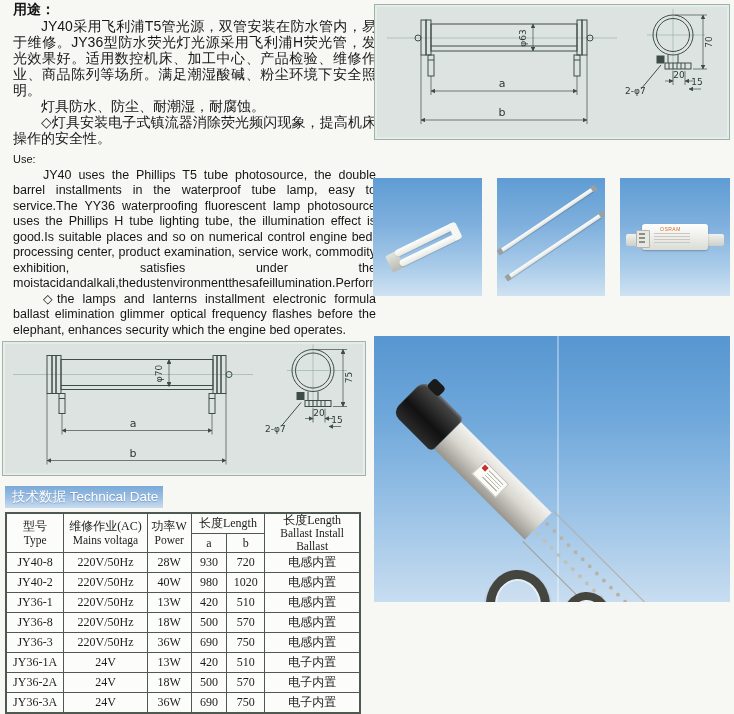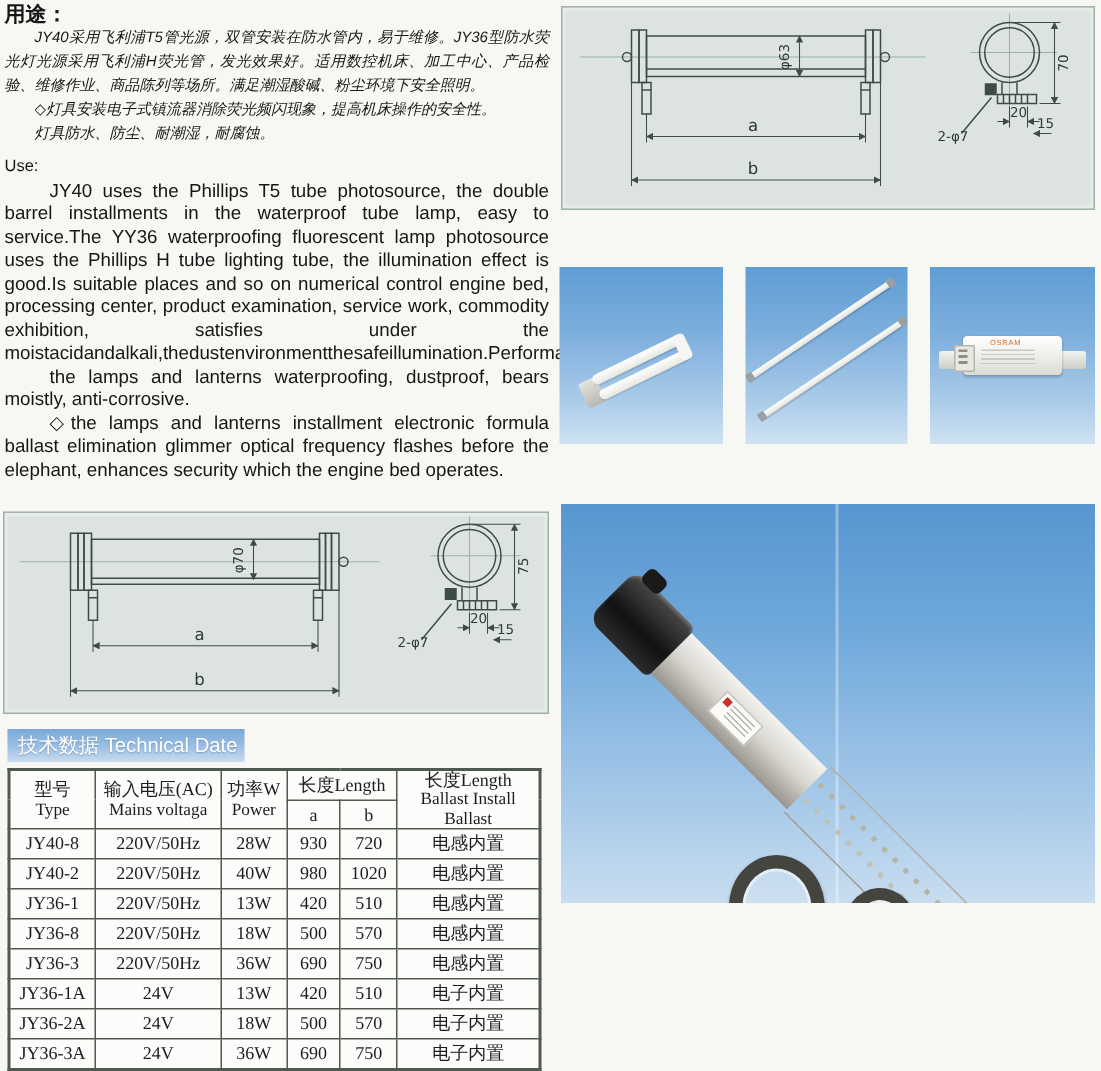--- a/index.html
+++ b/index.html
@@ -2,23 +2,23 @@
 <html><head>
 <meta charset="utf-8">
 <style>
   html,body{margin:0;padding:0;}
   body{
     width:734px;height:714px;position:relative;overflow:hidden;
     background:#f7f7f4;color:#161616;
     font-family:"Liberation Sans","DejaVu Sans",sans-serif;
   }
   
-  .text-block{position:absolute;left:3px;top:1px;width:363px;}
+  .text-block{position:absolute;left:13px;top:1px;width:363px;}
   .cn-h{font-size:14px;font-weight:bold;line-height:17px;margin:0;}
-  .cn-p{font-size:10px;line-height:16px;text-align:justify;text-indent:2em;margin:0;font-style:italic;}
+  .cn-p{font-size:14px;line-height:16px;text-align:justify;text-indent:2em;margin:0;}
   .en-h{font-size:11px;line-height:15.5px;margin:6px 0 0 0;font-weight:normal;}
   .en-p{font-size:12.5px;line-height:15.5px;text-align:justify;text-indent:2.4em;margin:0;}
   
   .panel{position:absolute;background:#dde3e0;border:1px solid #9db3ad;box-shadow:inset 0 0 0 2px #e8ece9;}
   .panel-top{left:374px;top:4px;width:354px;height:134px;}
   .panel-bottom{left:2px;top:341px;width:362px;height:133px;}
   .panel svg{display:block;width:100%;height:100%;}
   .dtext{font-family:"DejaVu Sans",sans-serif;font-size:9px;fill:#2e3a37;}
   .dtext-ab{font-family:"DejaVu Sans",sans-serif;font-size:11px;fill:#2e3a37;}
   
@@ -93,25 +93,24 @@
   .jy36-badge{position:absolute;left:10px;top:336px;width:96px;height:27px;background:#1d4f9e;
     color:#ffffff;font-size:18px;font-style:italic;font-weight:bold;line-height:27px;padding-left:20px;box-sizing:border-box;
     font-family:"Liberation Sans",sans-serif;letter-spacing:1px;}
 </style>
 </head>
 <body>
 
 <div class="text-block">
   <p class="cn-h">用途：</p>
   <p class="cn-p">JY40采用飞利浦T5管光源，双管安装在防水管内，易于维修。JY36型防水荧光灯光源采用飞利浦H荧光管，发光效果好。适用数控机床、加工中心、产品检验、维修作业、商品陈列等场所。满足潮湿酸碱、粉尘环境下安全照明。</p>
+  <p class="cn-p">灯具防水、防尘、耐潮湿，耐腐蚀。</p>
   <p class="cn-p">◇灯具安装电子式镇流器消除荧光频闪现象，提高机床操作的安全性。</p>
-  <p class="cn-p">灯具防水、防尘、耐潮湿，耐腐蚀。</p>
   <p class="en-h">Use:</p>
   <p class="en-p">JY40 uses the Phillips T5 tube photosource, the double barrel installments in the waterproof tube lamp, easy to service.The YY36 waterproofing fluorescent lamp photosource uses the Phillips H tube lighting tube, the illumination effect is good.Is suitable places and so on numerical control engine bed, processing center, product examination, service work, commodity exhibition, satisfies under the moistacidandalkali,thedustenvironmentthesafeillumination.Performance:</p>
-  <p class="en-p">the lamps and lanterns waterproofing, dustproof, bears moistly, anti-corrosive.</p>
   <p class="en-p">◇the lamps and lanterns installment electronic formula ballast elimination glimmer optical frequency flashes before the elephant, enhances security which the engine bed operates.</p>
 </div>
 
 <div class="panel panel-top">
   <svg viewBox="0 0 354 134">
     <defs>
       <marker id="ar1" viewBox="0 0 10 10" refX="9" refY="5" markerWidth="7" markerHeight="7" orient="auto-start-reverse">
         <path d="M0,0 L10,5 L0,10 z" fill="#3e4c48"></path>
       </marker>
     </defs>
@@ -268,21 +267,21 @@
     <col style="width:58px">
       <col style="width:84px">
       <col style="width:44px">
     <col style="width:36px">
       <col style="width:38px">
       <col style="width:96px">
   </colgroup>
   <thead>
     <tr>
       <th rowspan="2"><span>型号</span><span class="hdr2">Type</span></th>
-      <th rowspan="2"><span>输入电压(AC)</span><span class="hdr2">Mains voltaga</span></th>
+      <th rowspan="2"><span>维修作业(AC)</span><span class="hdr2">Mains voltaga</span></th>
       <th rowspan="2"><span>功率W</span><span class="hdr2">Power</span></th>
       <th colspan="2">长度Length</th>
       <th rowspan="2"><span>长度Length</span><span class="hdr2">Ballast Install Ballast</span></th>
     </tr>
     <tr>
       <th>a</th>
       <th>b</th>
     </tr>
   </thead>
   <tbody>

